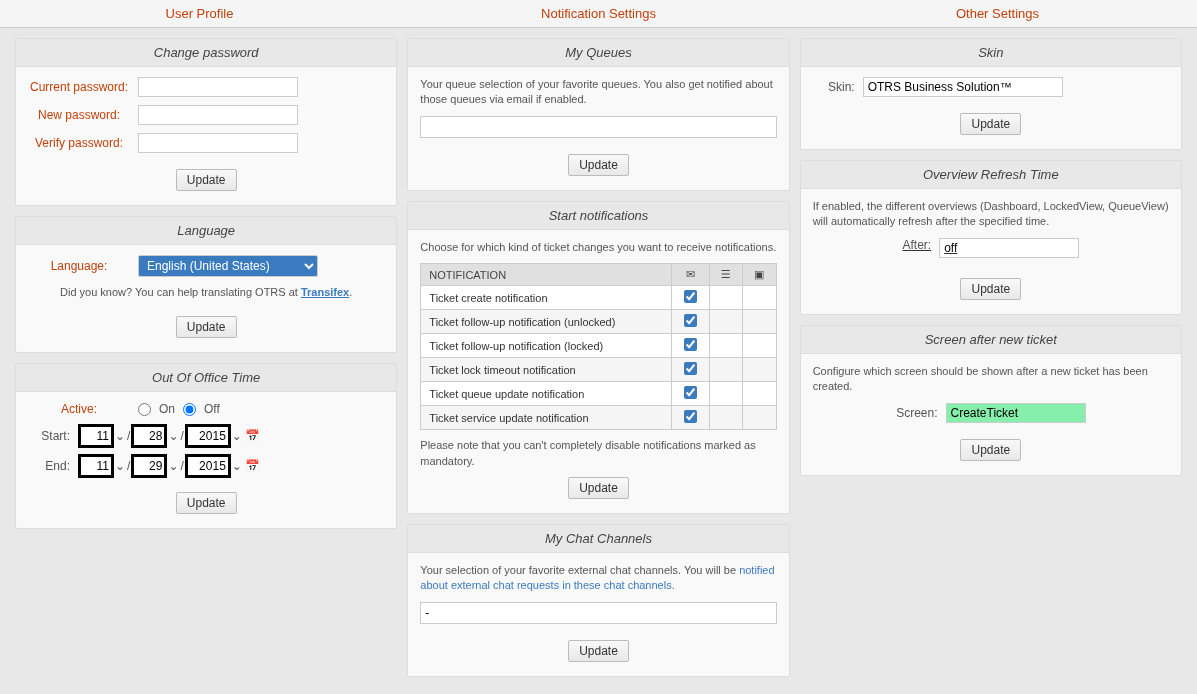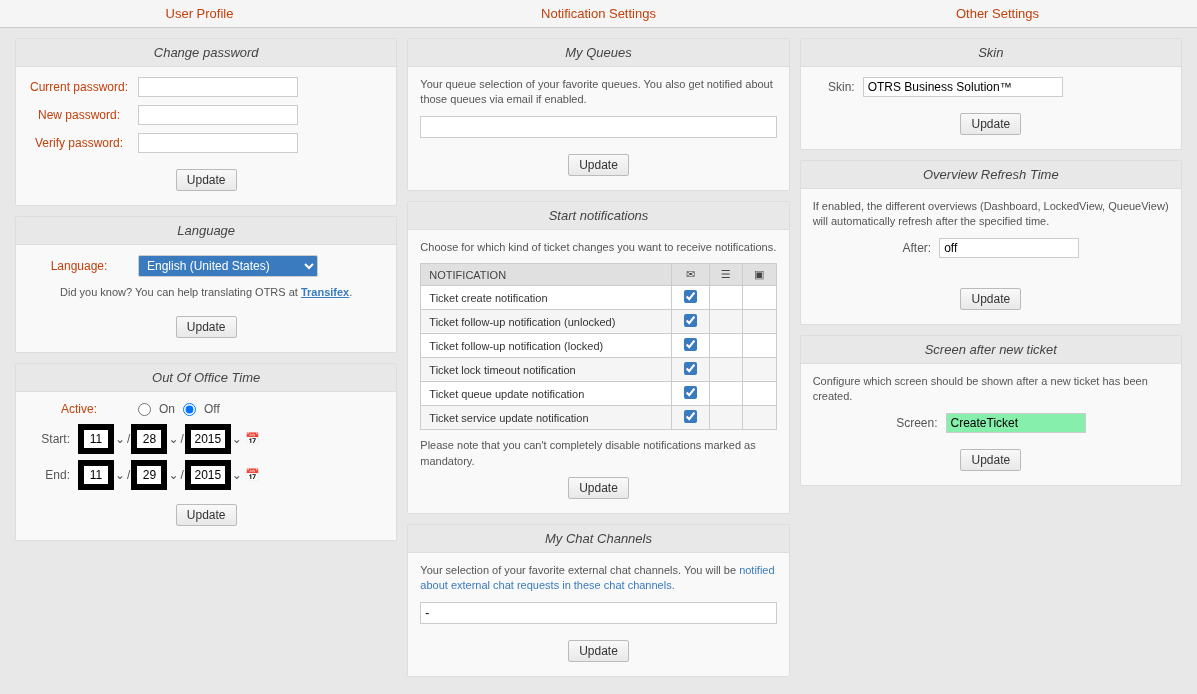--- a/index.html
+++ b/index.html
@@ -124,26 +124,26 @@
       margin-bottom: 6px;
     }
     .date-label {
       text-align: right;
       min-width: 50px;
       padding-right: 8px;
       color: #555;
       font-size: 12px;
     }
     .date-input {
-      border: 6px solid #000000;
+      border: 3px solid #000000;
       background: white;
       padding: 2px 2px;
       font-size: 12px;
       width: 36px;
-      text-align: center;
+      text-align: right;
     }
     .date-sep { font-size: 12px; color: #555; padding: 0 1px; }
     .cal-icon {
       margin-left: 2px;
       font-size: 12px;
       cursor: pointer;
       color: #555;
     }
     
     .notif-table {
@@ -197,23 +197,23 @@
       width: 100%;
       border: 1px solid #ccc;
       padding: 3px 4px;
       font-size: 12px;
       background: white;
       margin-bottom: 8px;
     }
     
     .after-row {
       display: flex;
-      align-items: center;
-      margin-bottom: 22px;
+      margin-bottom: 12px;
       justify-content: center;
+      text-decoration: underline;
     }
     .after-label {
       padding-right: 8px;
       color: #555;
       font-size: 12px;
     }
     .after-input {
       border: 1px solid #ccc;
       padding: 2px 4px;
       font-size: 12px;

